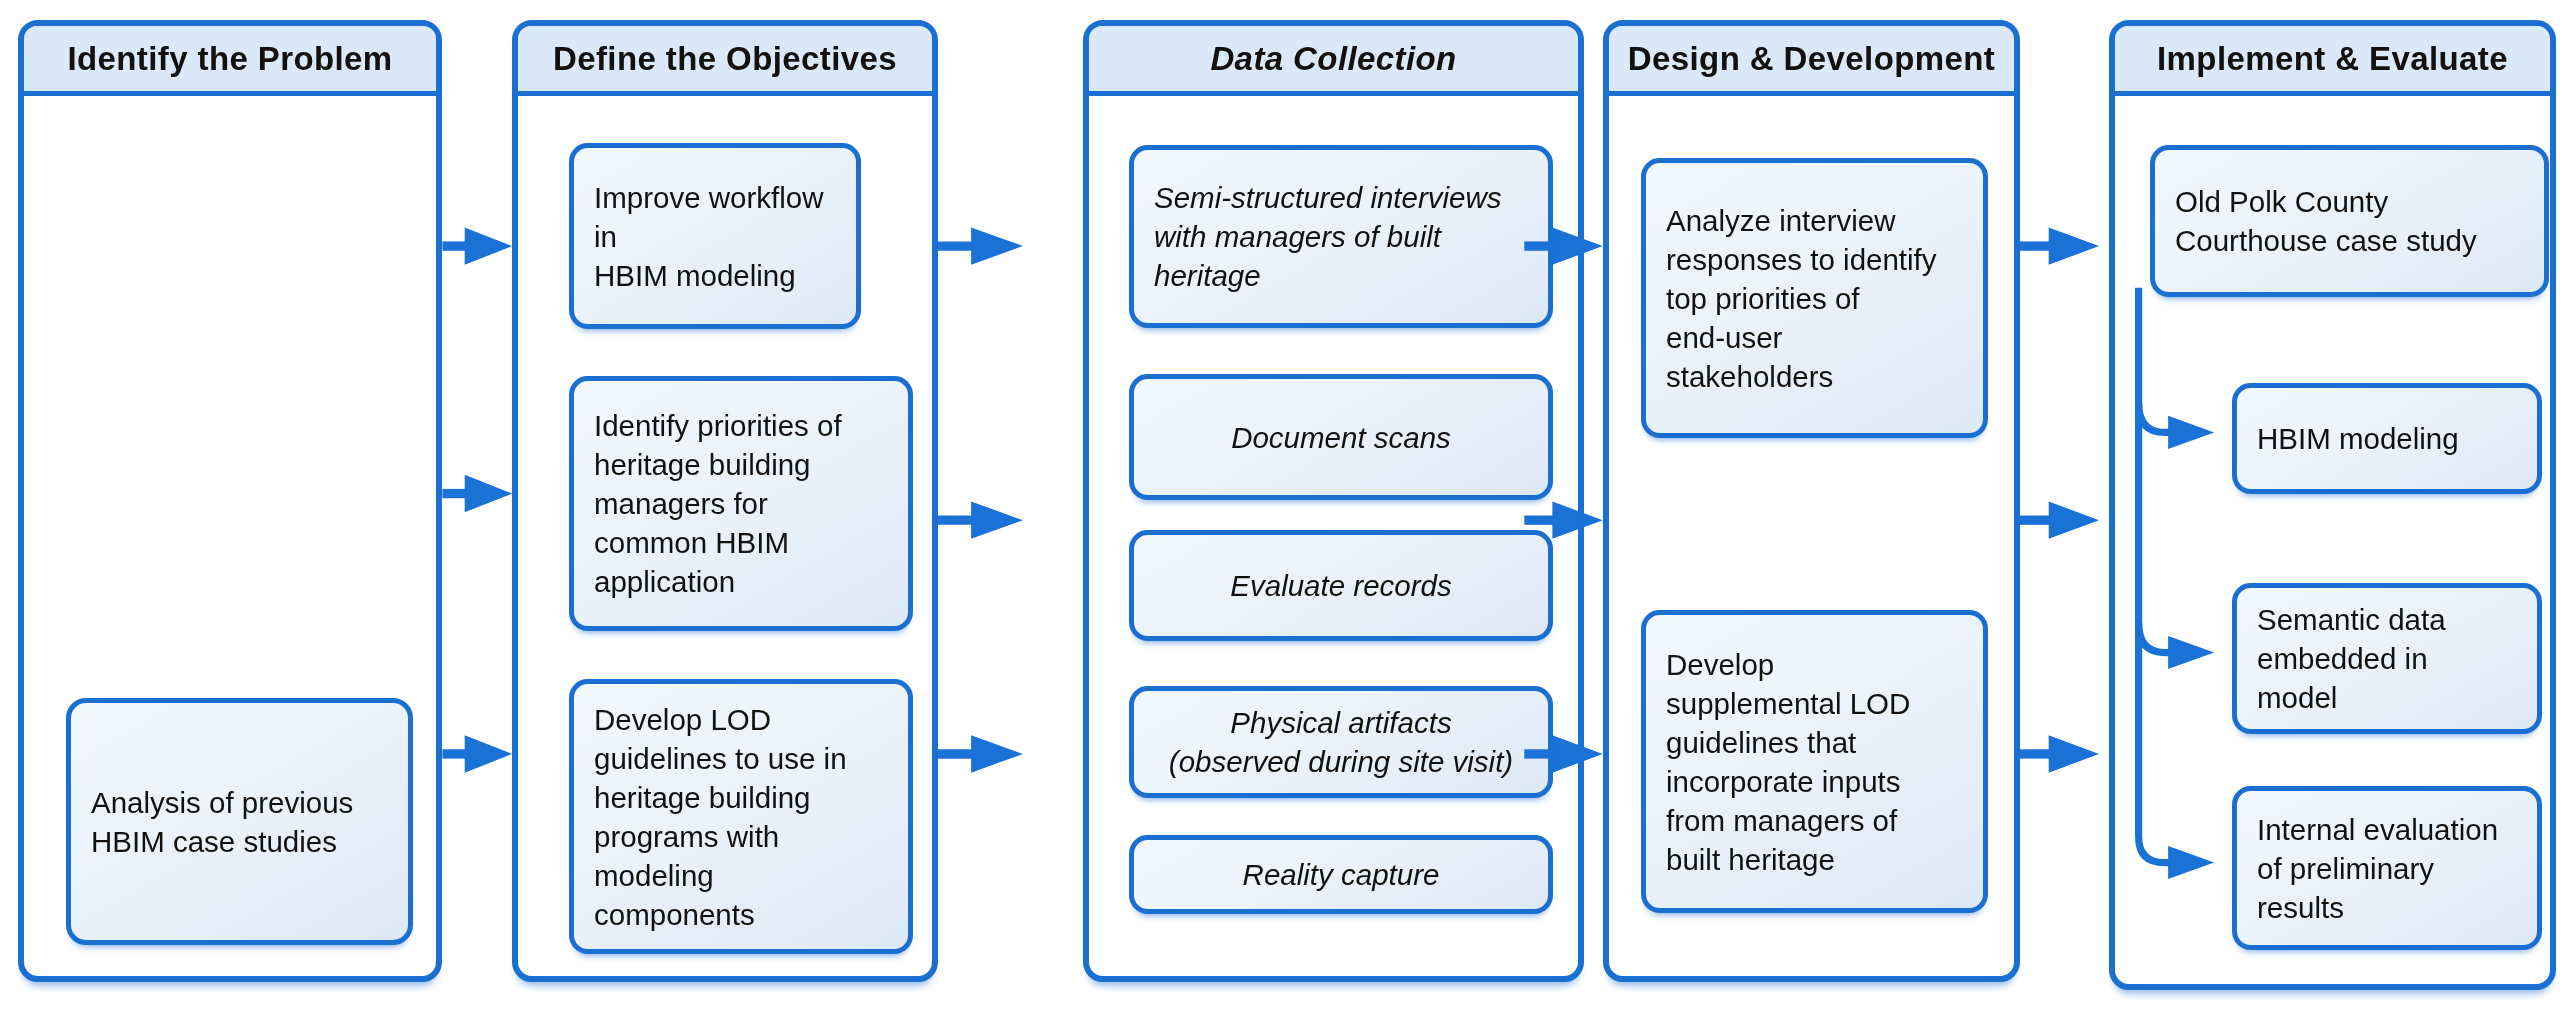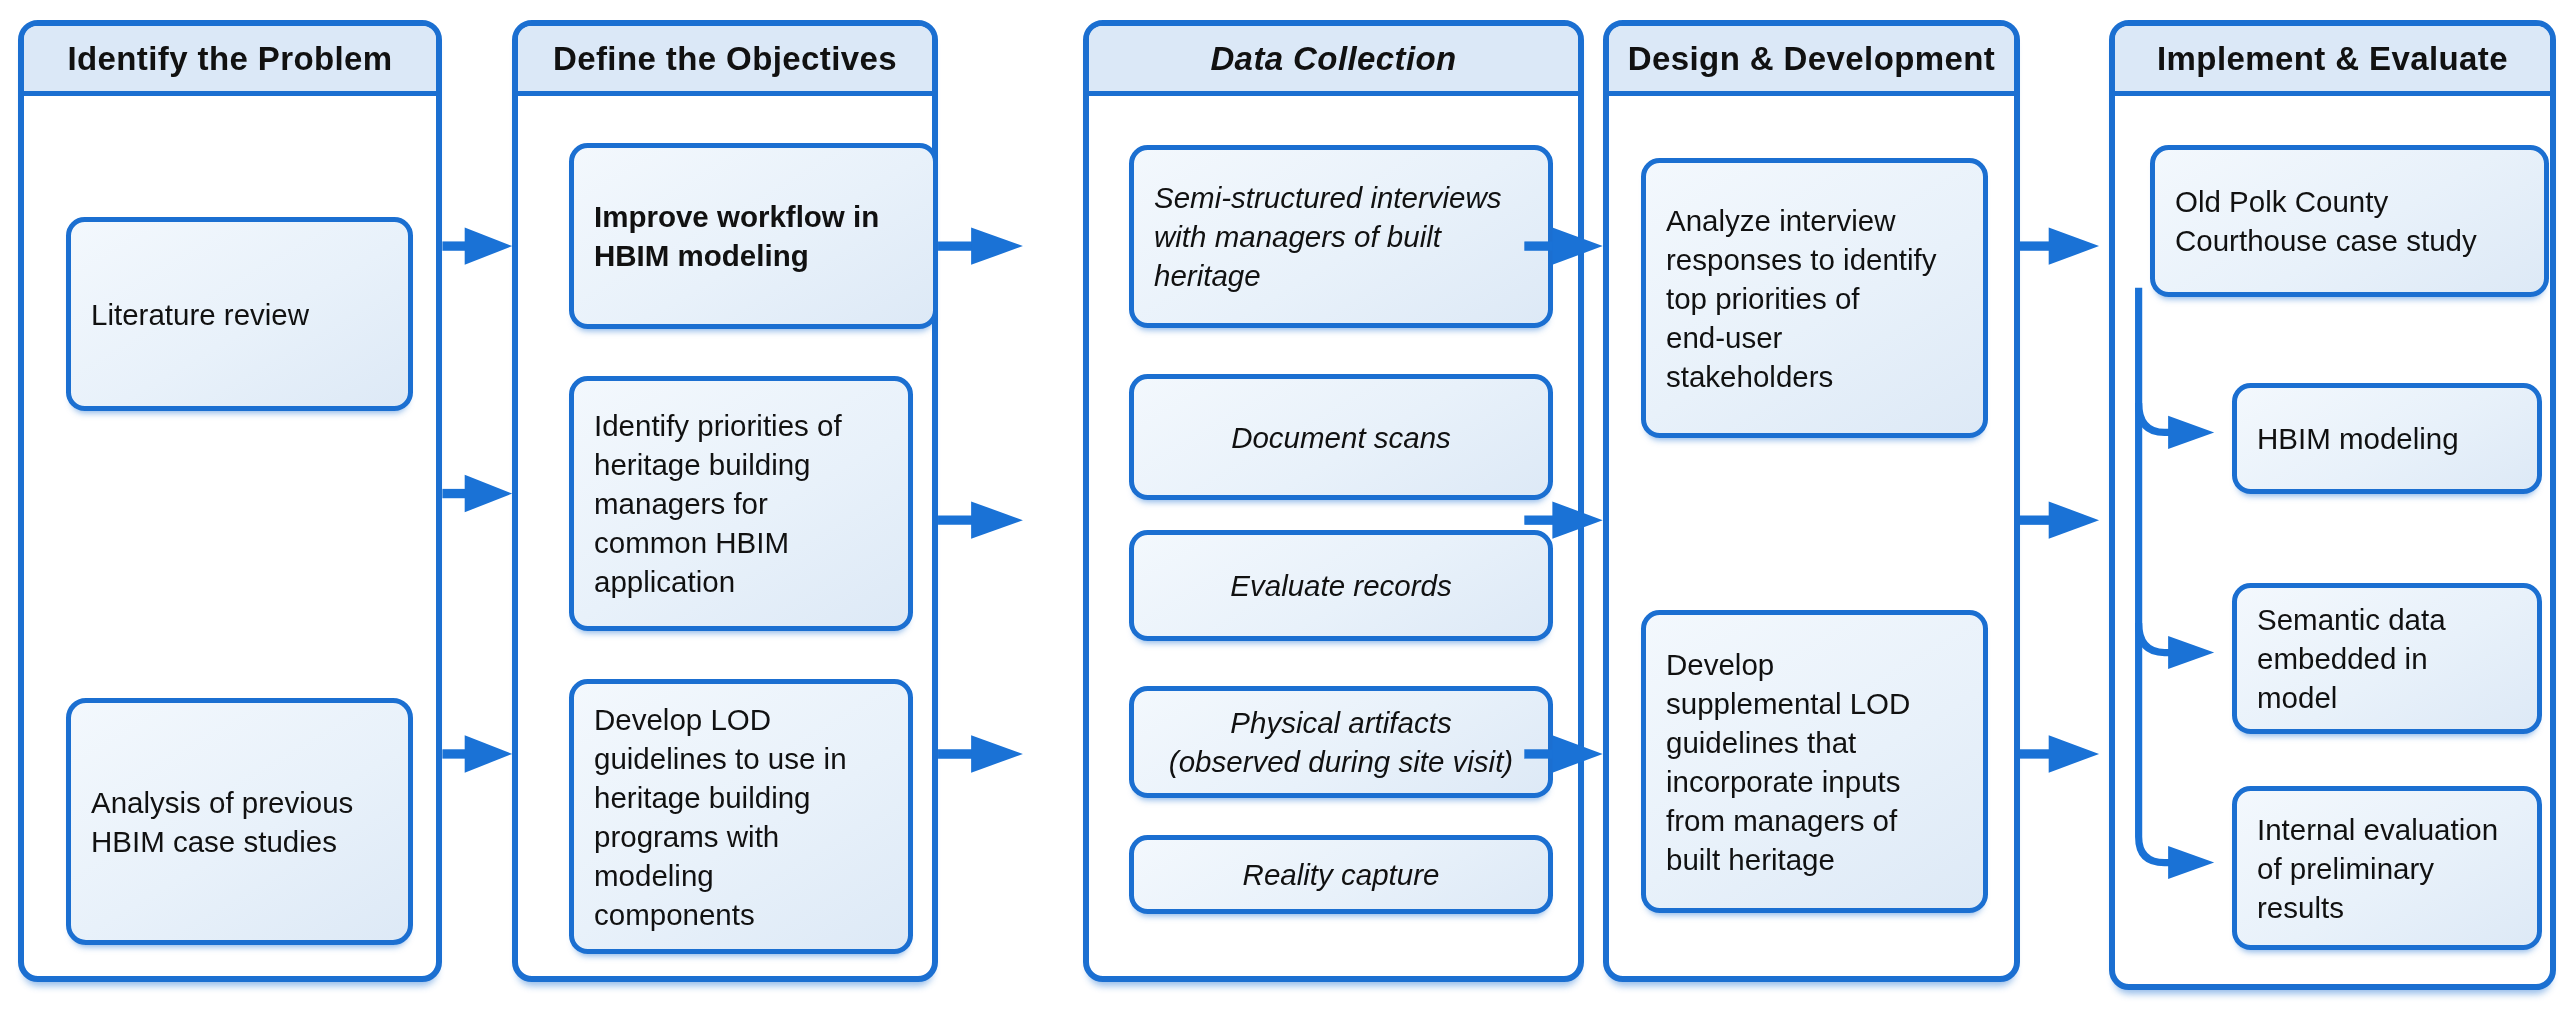--- a/index.html
+++ b/index.html
@@ -65,34 +65,31 @@
 </style>
 </head>
 <body>
 
 <div class="canvas">
 
   <div class="column" style="left:18px;top:20px;width:424px;height:962px;">
     <div class="column-header">
       <span>Identify the Problem</span>
     </div>
-    <div class="node" style="left:42px;top:191px;width:347px;height:194px;">
-      <span class="box-text">Literature review</span>
-    </div>
     <div class="node" style="left:42px;top:672px;width:347px;height:247px;border-radius:20px;">
       <span class="box-text">Analysis of previous
 HBIM case studies</span>
     </div>
   </div>
 
   <div class="column" style="left:512px;top:20px;width:426px;height:962px;">
     <div class="column-header">
       <span>Define the Objectives</span>
     </div>
-    <div class="node" style="left:51px;top:117px;width:369px;height:186px;font-weight:bold;">
+    <div class="node" style="left:51px;top:117px;width:292px;height:186px;">
       <span class="box-text">Improve workflow in
 HBIM modeling</span>
     </div>
     <div class="node" style="left:51px;top:350px;width:344px;height:255px;">
       <span class="box-text">Identify priorities of
 heritage building
 managers for
 common HBIM
 application</span>
     </div>

